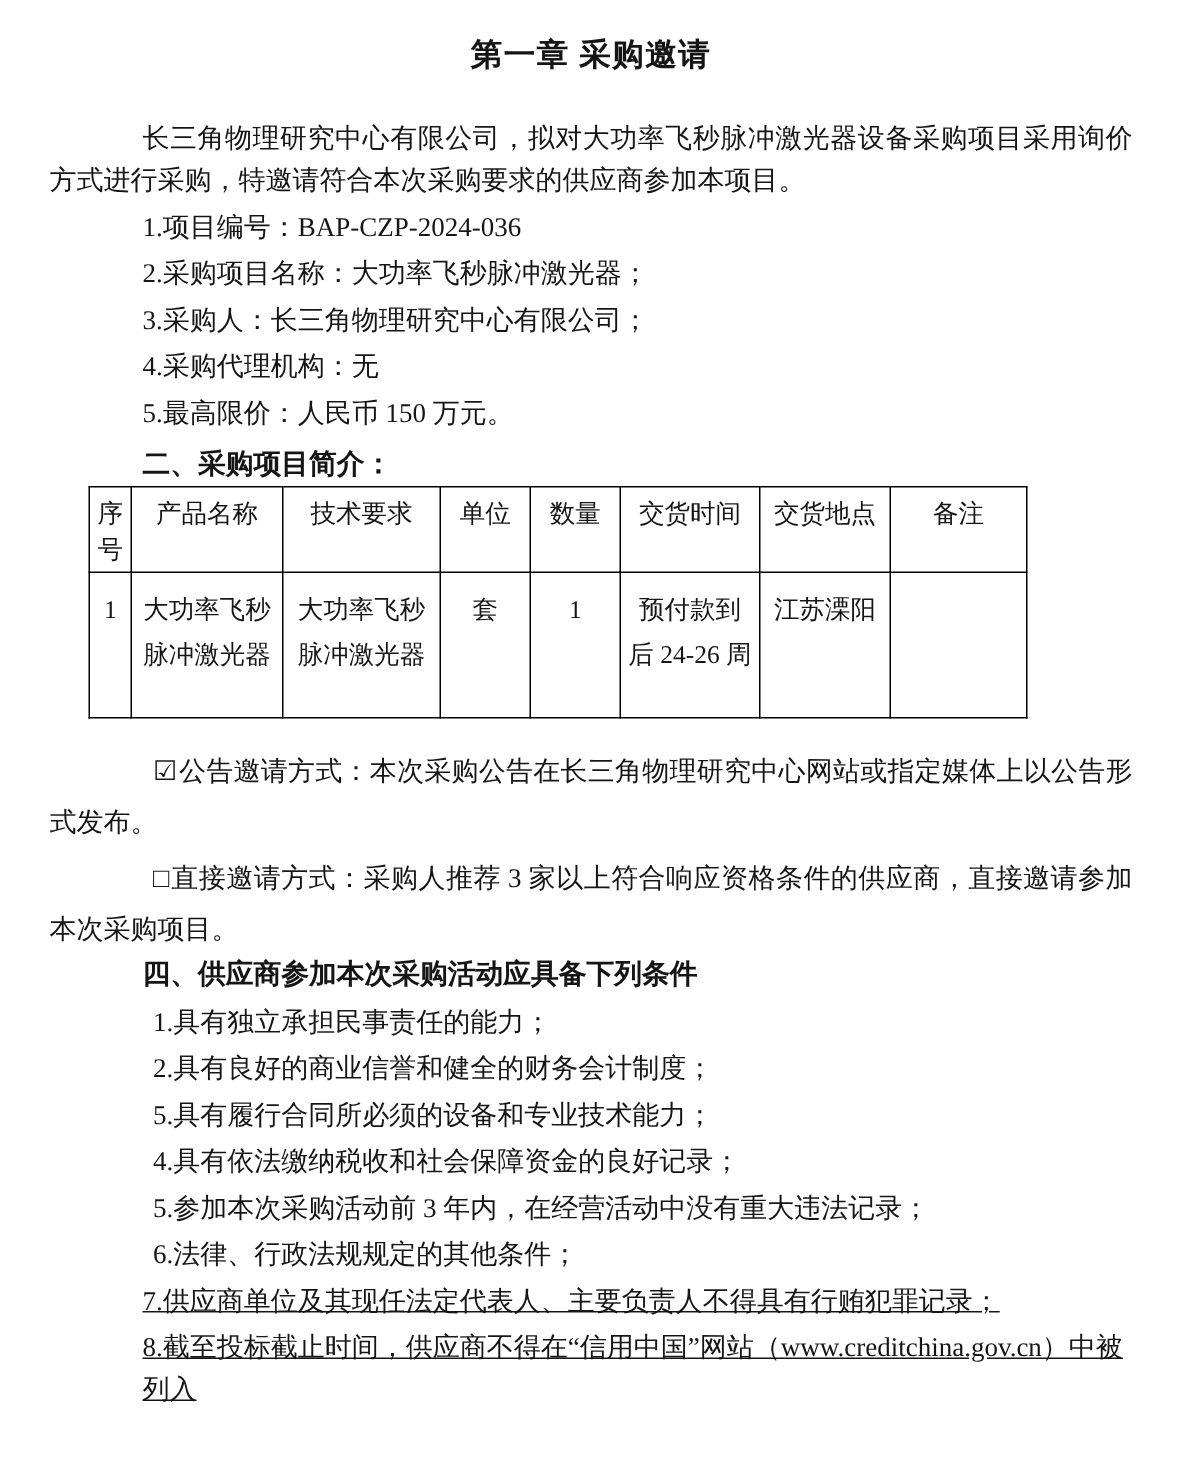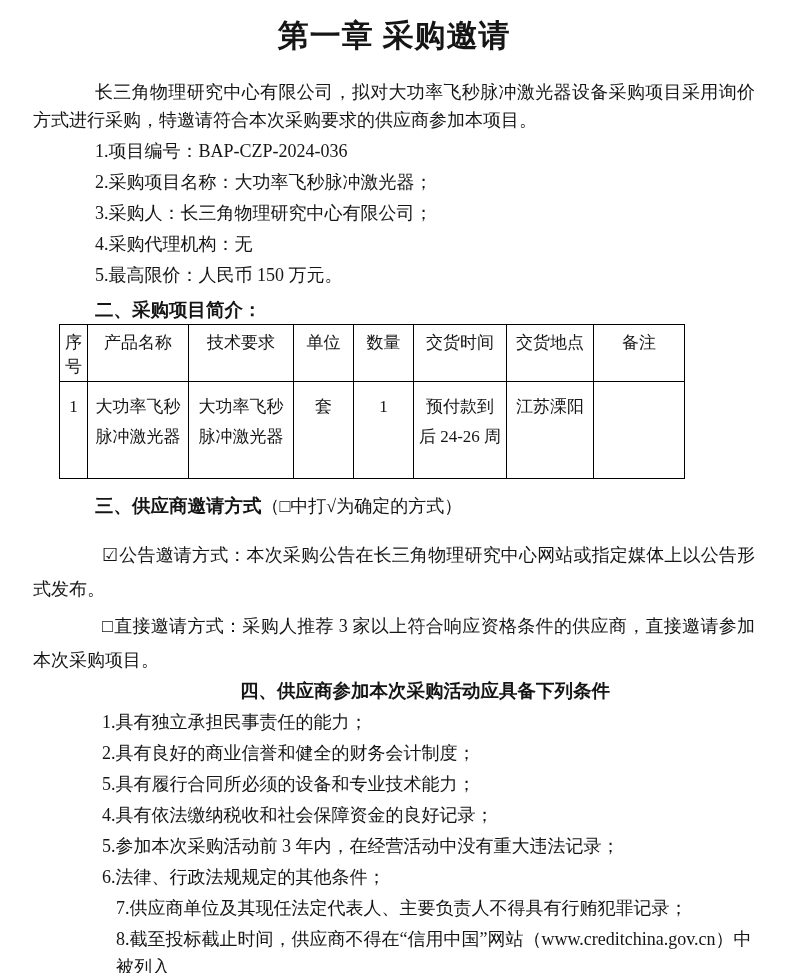--- a/index.html
+++ b/index.html
@@ -4,37 +4,37 @@
 <style>
   html,body{margin:0;padding:0;background:#ffffff;}
   body{
     width:787px;height:973px;overflow:hidden;
     color:#151515;
     font-family:"Liberation Serif","DejaVu Serif",serif;
     font-size:18px;
   }
   .page{padding:0 32px 0 33px;}
   .title{
-    text-align:center;font-weight:bold;font-size:31px;
+    text-align:center;font-weight:bold;font-size:21px;
     margin:20px 0 0;line-height:32px;letter-spacing:1px;
   }
   .intro{
     margin:26px 0 0;line-height:28px;text-indent:62px;text-align:justify;
   }
   .h-sec{
     font-weight:bold;font-size:18.5px;line-height:28px;
     margin:2px 0 0 62px;
   }
   .h-sec.h2{margin-top:7px;}
   .h-sec.h3{margin:13px 0 0 62px;}
   .h-sec.h3 .note{font-weight:normal;font-size:18px;}
-  .h-sec.h4{margin:0 0 0 62px;text-align:center;}
+  .h-sec.h4{margin:0 0 0 62px;}
   .item{margin:3px 0 0 62px;line-height:28px;}
   .item4a{margin:3px 0 0 69px;line-height:28px;}
-  .item4b{margin:3px 0 0 83px;line-height:28px;}
+  .item4b{margin:3px 0 0 62px;line-height:28px;text-decoration:underline;}
   .opt{
     margin:18px 0 0;line-height:34px;text-indent:69px;text-align:justify;
   }
   .opt.second{margin-top:3px;}
   .opt .cb{margin-right:1px;}
   table.products{
     margin:0 0 0 26px;border-collapse:collapse;table-layout:fixed;width:625px;
   }
   table.products th,table.products td{
     border:1.5px solid #000;overflow:hidden;
@@ -98,21 +98,20 @@
         <td class="c-tech">大功率飞秒脉冲激光器</td>
         <td class="c-unit">套</td>
         <td class="c-qty">1</td>
         <td class="c-dtime">预付款到后 24-26 周</td>
         <td class="c-dplace">江苏溧阳</td>
         <td class="c-remark"></td>
       </tr>
     </tbody>
   </table>
 
-  <div class="h-sec h3"><span>三、供应商邀请方式</span><span class="note">（□中打√为确定的方式）</span></div>
 
   <p class="opt"><span class="cb">☑</span><span>公告邀请方式：本次采购公告在长三角物理研究中心网站或指定媒体上以公告形式发布。</span></p>
 
   <p class="opt second"><span class="cb">□</span><span>直接邀请方式：采购人推荐 3 家以上符合响应资格条件的供应商，直接邀请参加本次采购项目。</span></p>
 
   <div class="h-sec h4">四、供应商参加本次采购活动应具备下列条件</div>
   <p class="item4a">1.具有独立承担民事责任的能力；</p>
   <p class="item4a">2.具有良好的商业信誉和健全的财务会计制度；</p>
   <p class="item4a">5.具有履行合同所必须的设备和专业技术能力；</p>
   <p class="item4a">4.具有依法缴纳税收和社会保障资金的良好记录；</p>

